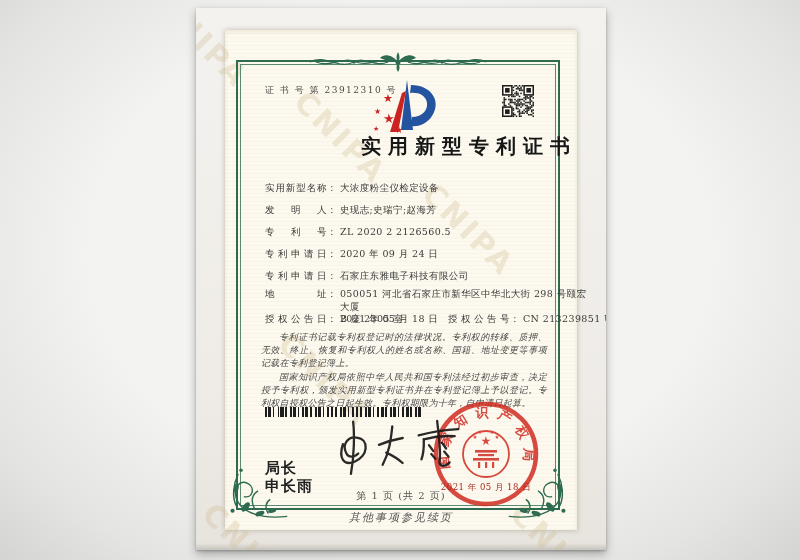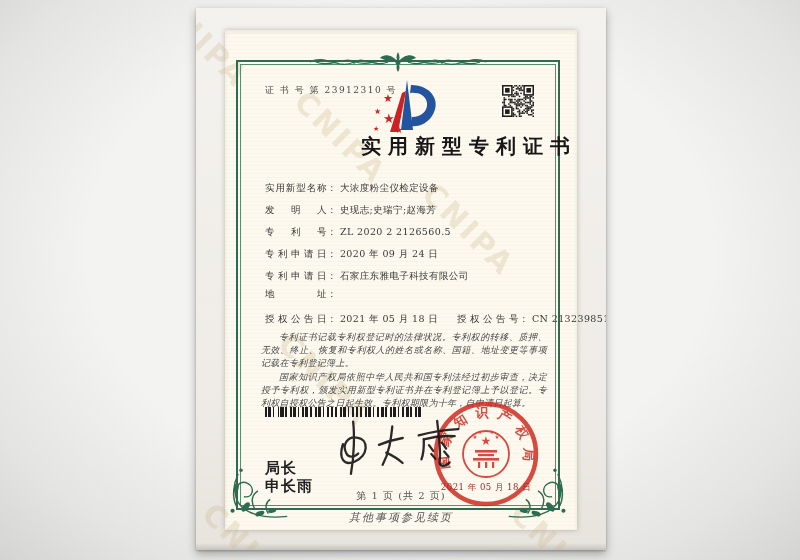--- a/index.html
+++ b/index.html
@@ -43,21 +43,21 @@
   .qr{position:absolute;left:277px;top:55px;z-index:5;}
   .title{position:absolute;left:0;top:103px;width:100%;text-align:right;
     font-size:20px;font-weight:bold;letter-spacing:7px;text-indent:7px;color:#161616;z-index:5;}
   .row{position:absolute;left:40px;display:flex;font-size:9.5px;color:#3a3a3a;
     letter-spacing:.4px;z-index:5;white-space:nowrap;}
   .flabel{display:inline-block;width:62px;text-align:justify;text-align-last:justify;}
   .colon{margin:0 1px 0 0;}
   .fval{margin-left:2px;}
   .addr-val{white-space:normal;line-height:12.5px;width:250px;}
   .r0{top:152px}.r1{top:174px}.r2{top:196px}.r3{top:218px}.r4{top:240px}
-  .r5{top:258px}.r6a{top:283px}.r6b{top:283px;left:232px}
+  .r5{top:258px}.r6a{top:283px}.r6b{top:283px;left:223px}
   .paras{position:absolute;left:36px;top:301px;width:286px;z-index:5;
     font-size:9px;line-height:13.2px;color:#474747;text-align:justify;font-style:italic;letter-spacing:.3px;}
   .paras p{margin:0;text-indent:2em;}
   .barcode{position:absolute;left:40px;top:377px;width:157px;height:10px;z-index:5;
     background:repeating-linear-gradient(90deg,
       #1d1d1d 0 1.5px, transparent 1.5px 3px,
       #1d1d1d 3px 6px, transparent 6px 7.5px,
       #1d1d1d 7.5px 9px, transparent 9px 12.5px);}
   .director{position:absolute;left:40px;top:430px;z-index:5;font-size:15px;
     font-weight:600;color:#222;line-height:17.5px;letter-spacing:1px;}
@@ -328,20 +328,21 @@
         <span class="fval">2020 年 09 月 24 日</span>
       </div>
       <div class="row r4">
         <span class="flabel">专利申请日</span>
           <span class="colon">：</span>
         <span class="fval">石家庄东雅电子科技有限公司</span>
       </div>
       <div class="row r5">
         <span class="flabel">地址</span>
           <span class="colon">：</span>
+        <span class="fval addr-val"><span>050051 河北省石家庄市新华区中华北大街 298 号颐宏大厦</span><br><span>B 座 2305 室</span></span>
       </div>
       <div class="row r6a">
         <span class="flabel">授权公告日</span>
           <span class="colon">：</span>
         <span class="fval">2021 年 05 月 18 日</span>
       </div>
       <div class="row r6b">
         <span class="flabel">授权公告号</span>
           <span class="colon">：</span>
         <span class="fval">CN 213239851 U</span>

